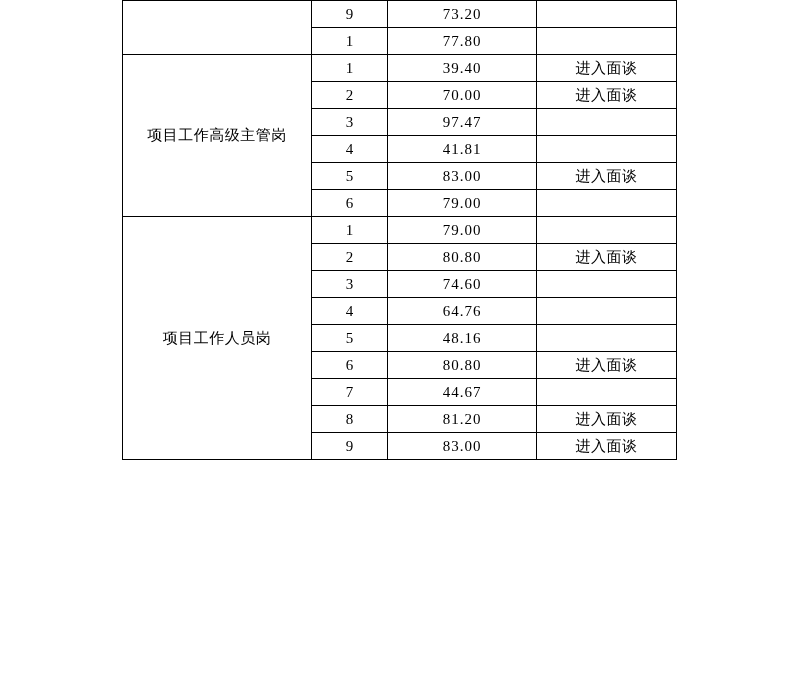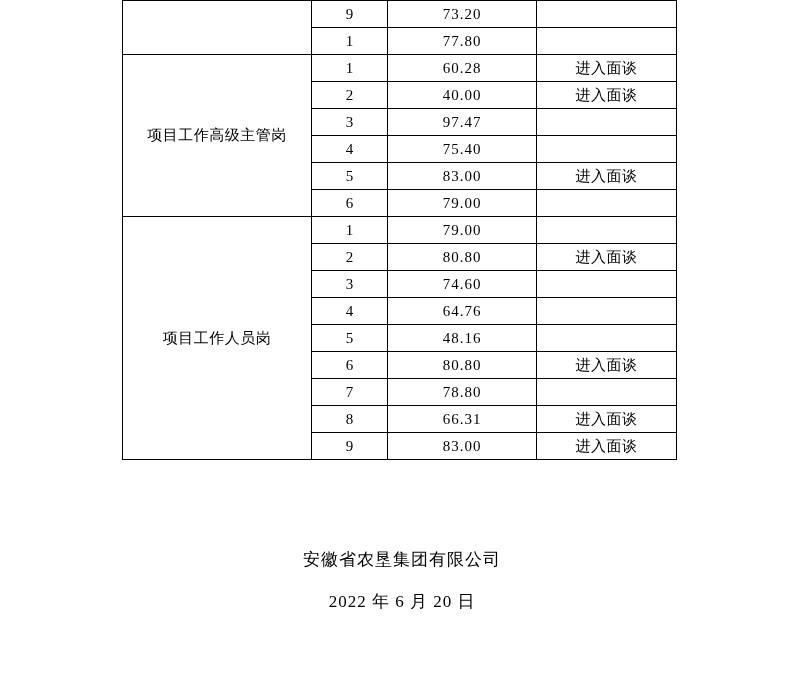--- a/index.html
+++ b/index.html
@@ -90,36 +90,36 @@
       </tr>
       <tr>
         <td class="col-rank">1</td>
         <td class="col-score">77.80</td>
         <td class="col-note"></td>
       </tr>
 
       <tr>
         <td class="col-post" rowspan="6">项目工作高级主管岗</td>
         <td class="col-rank">1</td>
-        <td class="col-score">60.28</td>
+        <td class="col-score">39.40</td>
         <td class="col-note">进入面谈</td>
       </tr>
       <tr>
         <td class="col-rank">2</td>
-        <td class="col-score">40.00</td>
+        <td class="col-score">70.00</td>
         <td class="col-note">进入面谈</td>
       </tr>
       <tr>
         <td class="col-rank">3</td>
         <td class="col-score">97.47</td>
         <td class="col-note"></td>
       </tr>
       <tr>
         <td class="col-rank">4</td>
-        <td class="col-score">75.40</td>
+        <td class="col-score">41.81</td>
         <td class="col-note"></td>
       </tr>
       <tr>
         <td class="col-rank">5</td>
         <td class="col-score">83.00</td>
         <td class="col-note">进入面谈</td>
       </tr>
       <tr>
         <td class="col-rank">6</td>
         <td class="col-score">79.00</td>
@@ -152,36 +152,30 @@
         <td class="col-score">48.16</td>
         <td class="col-note"></td>
       </tr>
       <tr>
         <td class="col-rank">6</td>
         <td class="col-score">80.80</td>
         <td class="col-note">进入面谈</td>
       </tr>
       <tr>
         <td class="col-rank">7</td>
-        <td class="col-score">78.80</td>
+        <td class="col-score">44.67</td>
         <td class="col-note"></td>
       </tr>
       <tr>
         <td class="col-rank">8</td>
-        <td class="col-score">66.31</td>
+        <td class="col-score">81.20</td>
         <td class="col-note">进入面谈</td>
       </tr>
       <tr>
         <td class="col-rank">9</td>
         <td class="col-score">83.00</td>
         <td class="col-note">进入面谈</td>
       </tr>
     </tbody>
   </table>
 
-  <div class="signature" id="sig-org">
-    <span class="sig-inner">安徽省农垦集团有限公司</span>
-  </div>
-  <div class="signature" id="sig-date">
-    <span class="sig-inner">2022 年 6 月 20 日</span>
-  </div>
 
 </div>
 
 </body></html>

